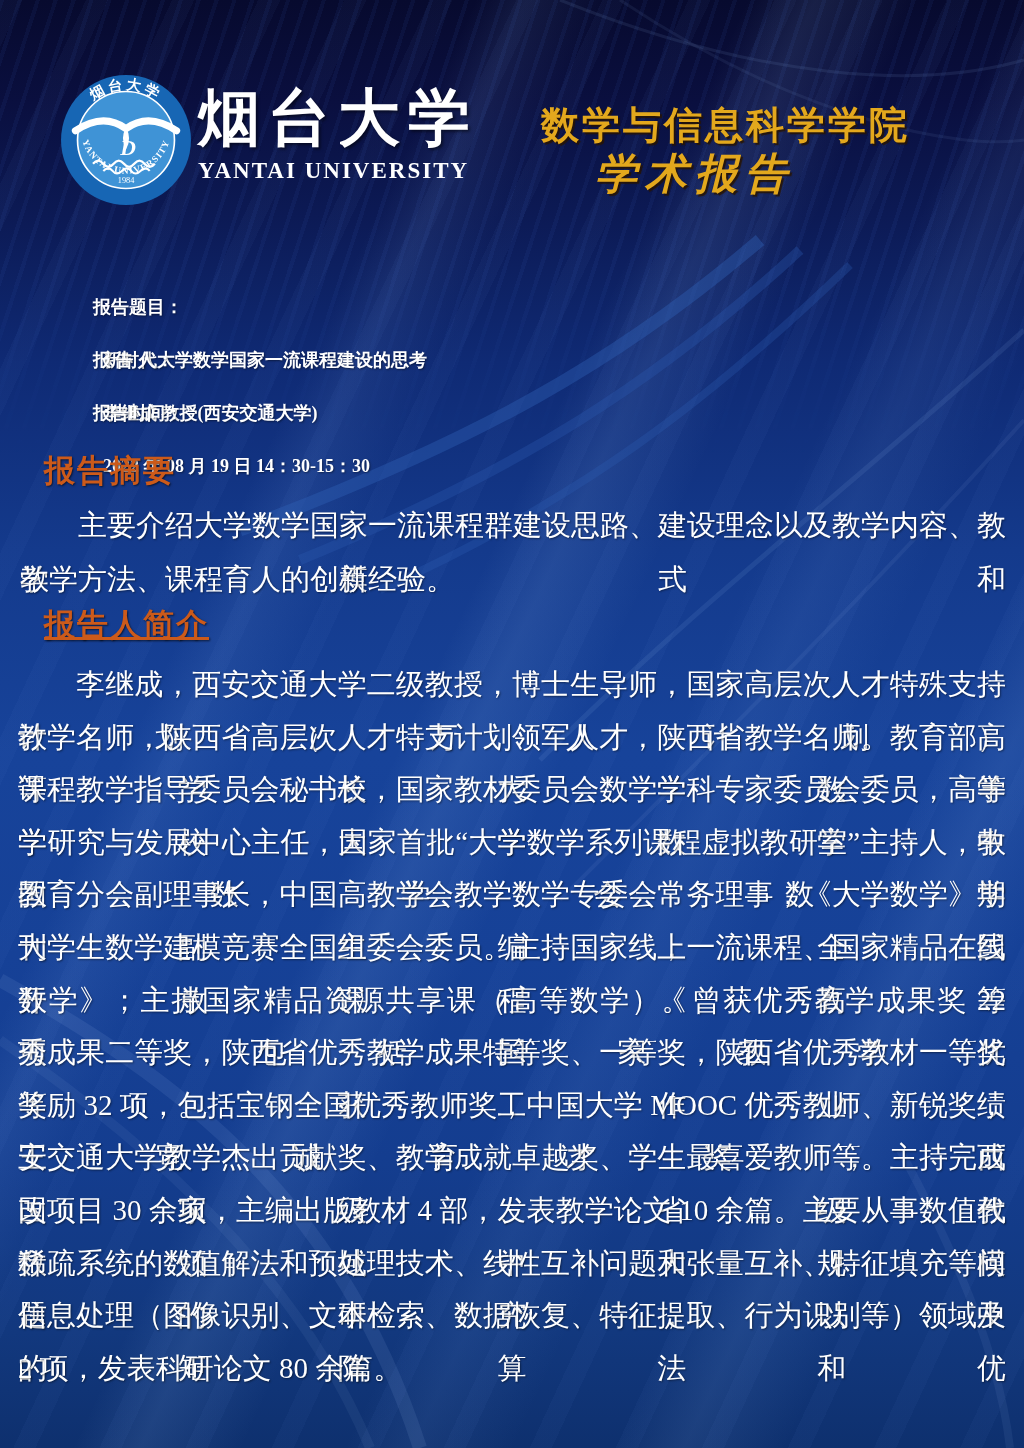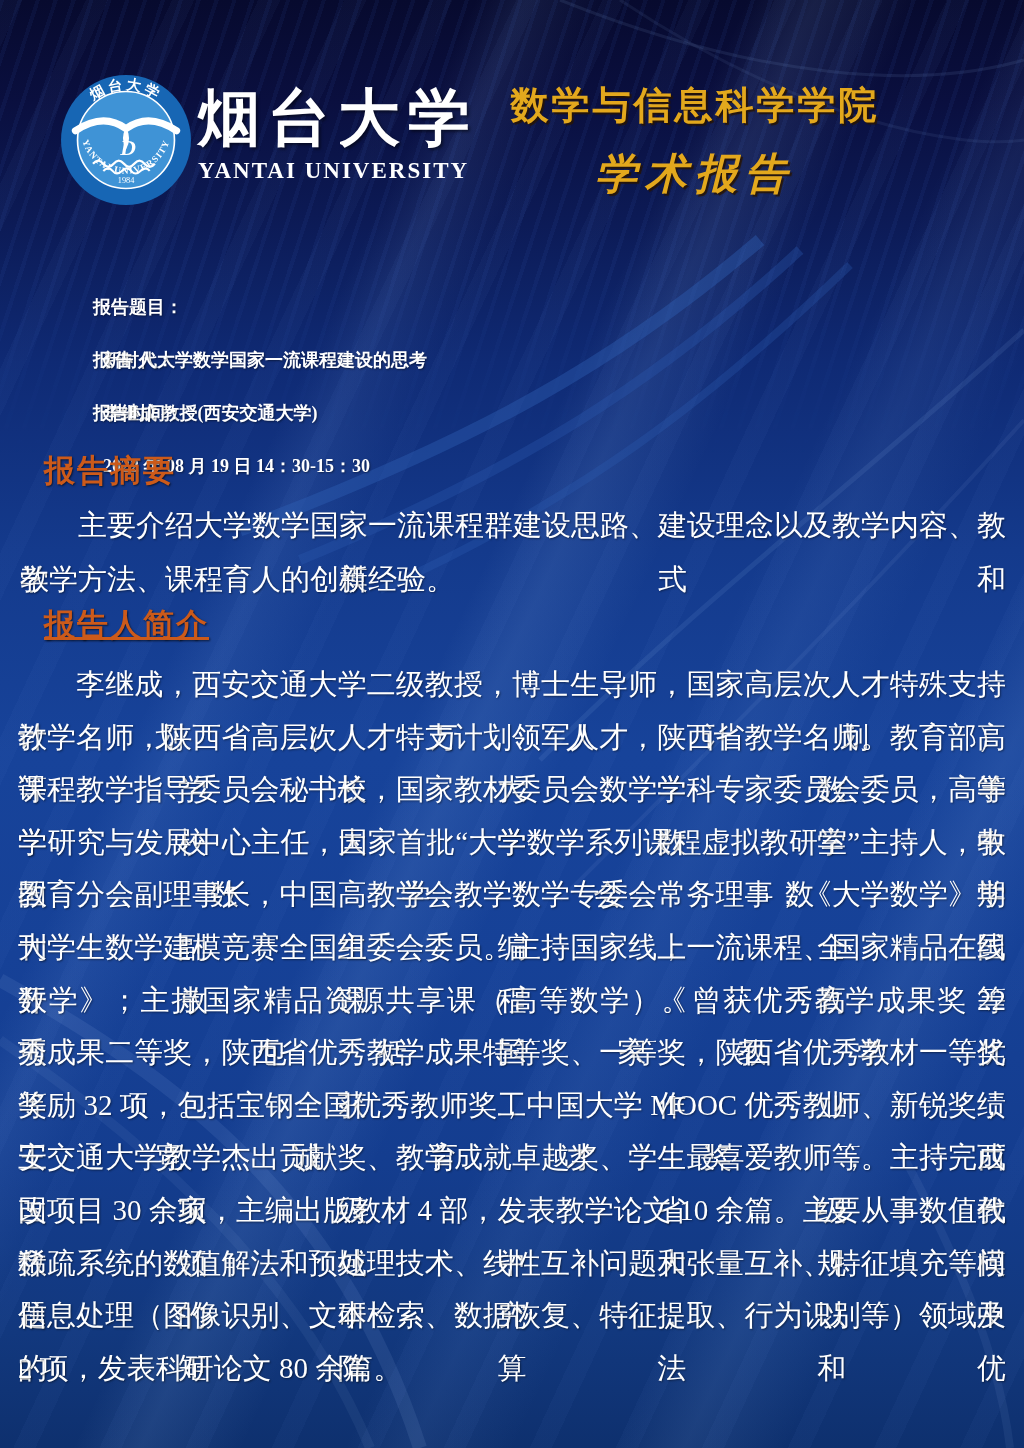--- a/index.html
+++ b/index.html
@@ -41,21 +41,21 @@
   .uni-cn{
     position:absolute;left:198px;top:76px;
     font-size:62px;font-weight:bold;letter-spacing:8px;
     text-shadow:2px 2px 3px rgba(0,0,0,0.5);
   }
   .uni-en{
     position:absolute;left:198px;top:158px;
     font-size:23px;font-weight:bold;letter-spacing:2px;
   }
   .college{
-    position:absolute;left:480px;top:80px;width:430px;text-align:center;
+    position:absolute;left:480px;top:100px;width:430px;text-align:right;
     font-size:38px;font-weight:bold;letter-spacing:3px;
     color:#e3a81d;text-shadow:2px 2px 1px rgba(40,20,0,0.85);
   }
   .poster-type{
     position:absolute;left:480px;top:146px;width:430px;text-align:center;
     font-size:42px;font-weight:bold;letter-spacing:8px;
     color:#e3a81d;text-shadow:2px 2px 1px rgba(40,20,0,0.85);font-style:italic;
   }
 
   

